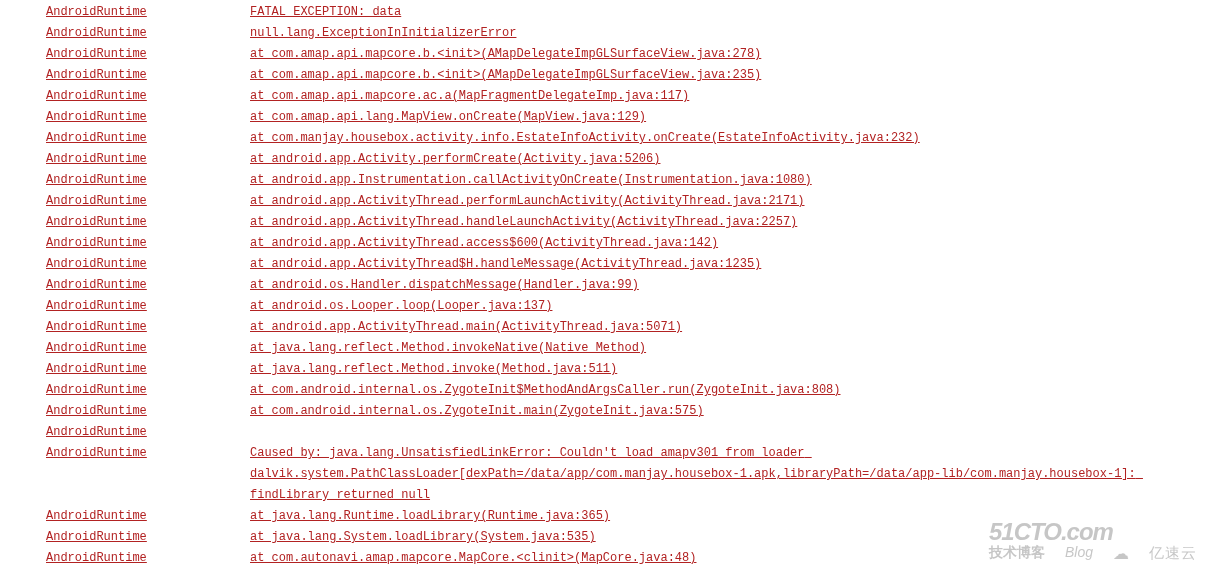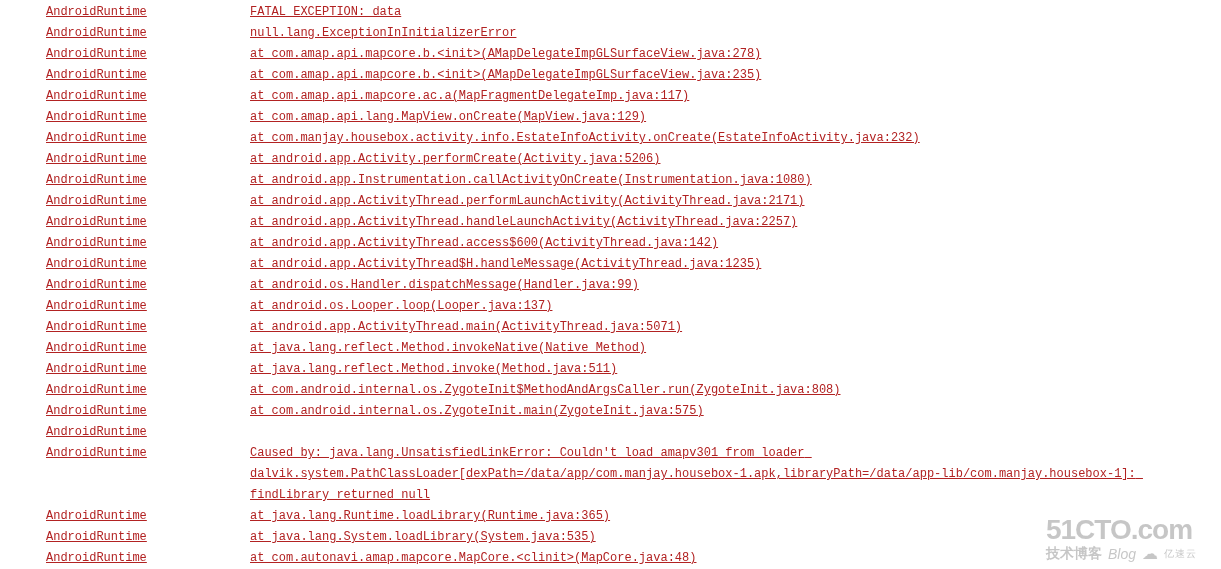--- a/index.html
+++ b/index.html
@@ -36,38 +36,39 @@
       position: absolute;
       right: 24px;
       bottom: 6px;
       text-align: left;
       font-family: Arial, sans-serif;
       color: #999;
       opacity: 0.55;
       pointer-events: none;
     }
     .wm-top {
-      font-size: 28px;
+      font-size: 24px;
       font-weight: bold;
+      font-style: italic;
       letter-spacing: -1px;
       line-height: 1;
     }
     .wm-bottom {
       display: flex;
-      align-items: center;
-      gap: 6px;
+      align-items: flex-start;
+      gap: 20px;
       font-size: 14px;
     }
     .wm-cn { font-weight: bold; }
     .wm-blog { font-style: italic; }
     .wm-icon {
       display: inline-block;
       font-size: 16px;
     }
-    .wm-brand { font-size: 10px; letter-spacing: 1px; }
+    .wm-brand { font-size: 15px; letter-spacing: 1px; }
   </style>
 </head>
 <body>
 
 <div class="log-container">
   <div class="log-line">
     <span class="log-tag">AndroidRuntime</span>
     <span class="log-msg">FATAL EXCEPTION: data</span>
   </div>
   <div class="log-line">

